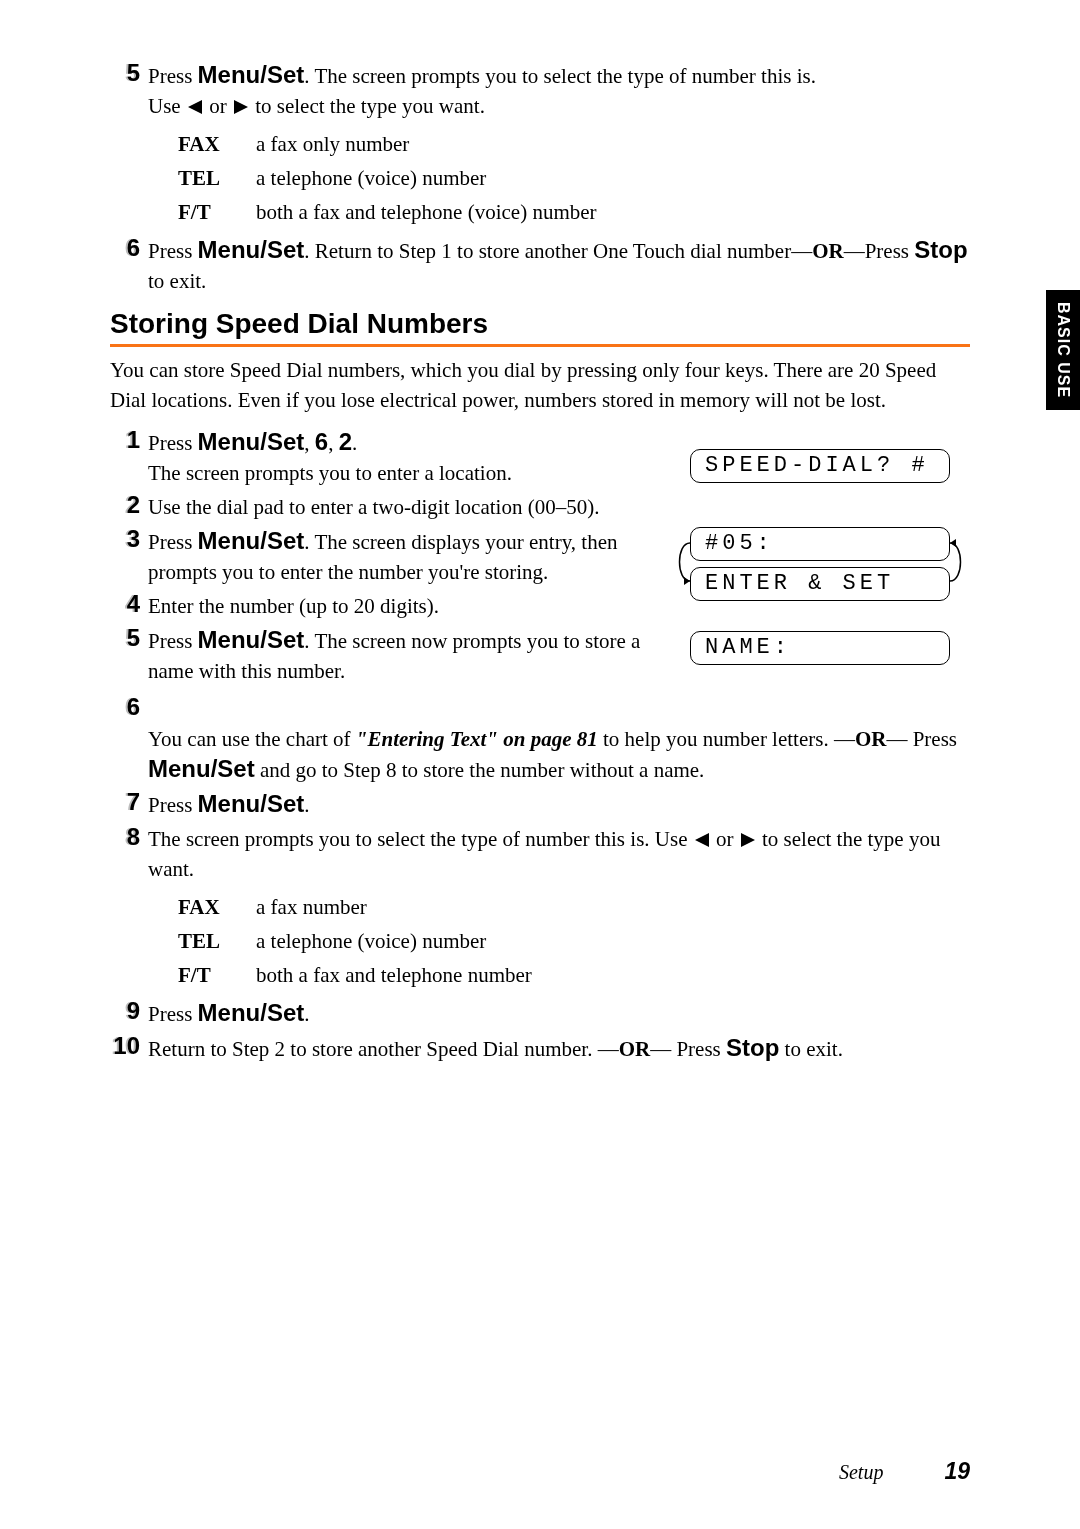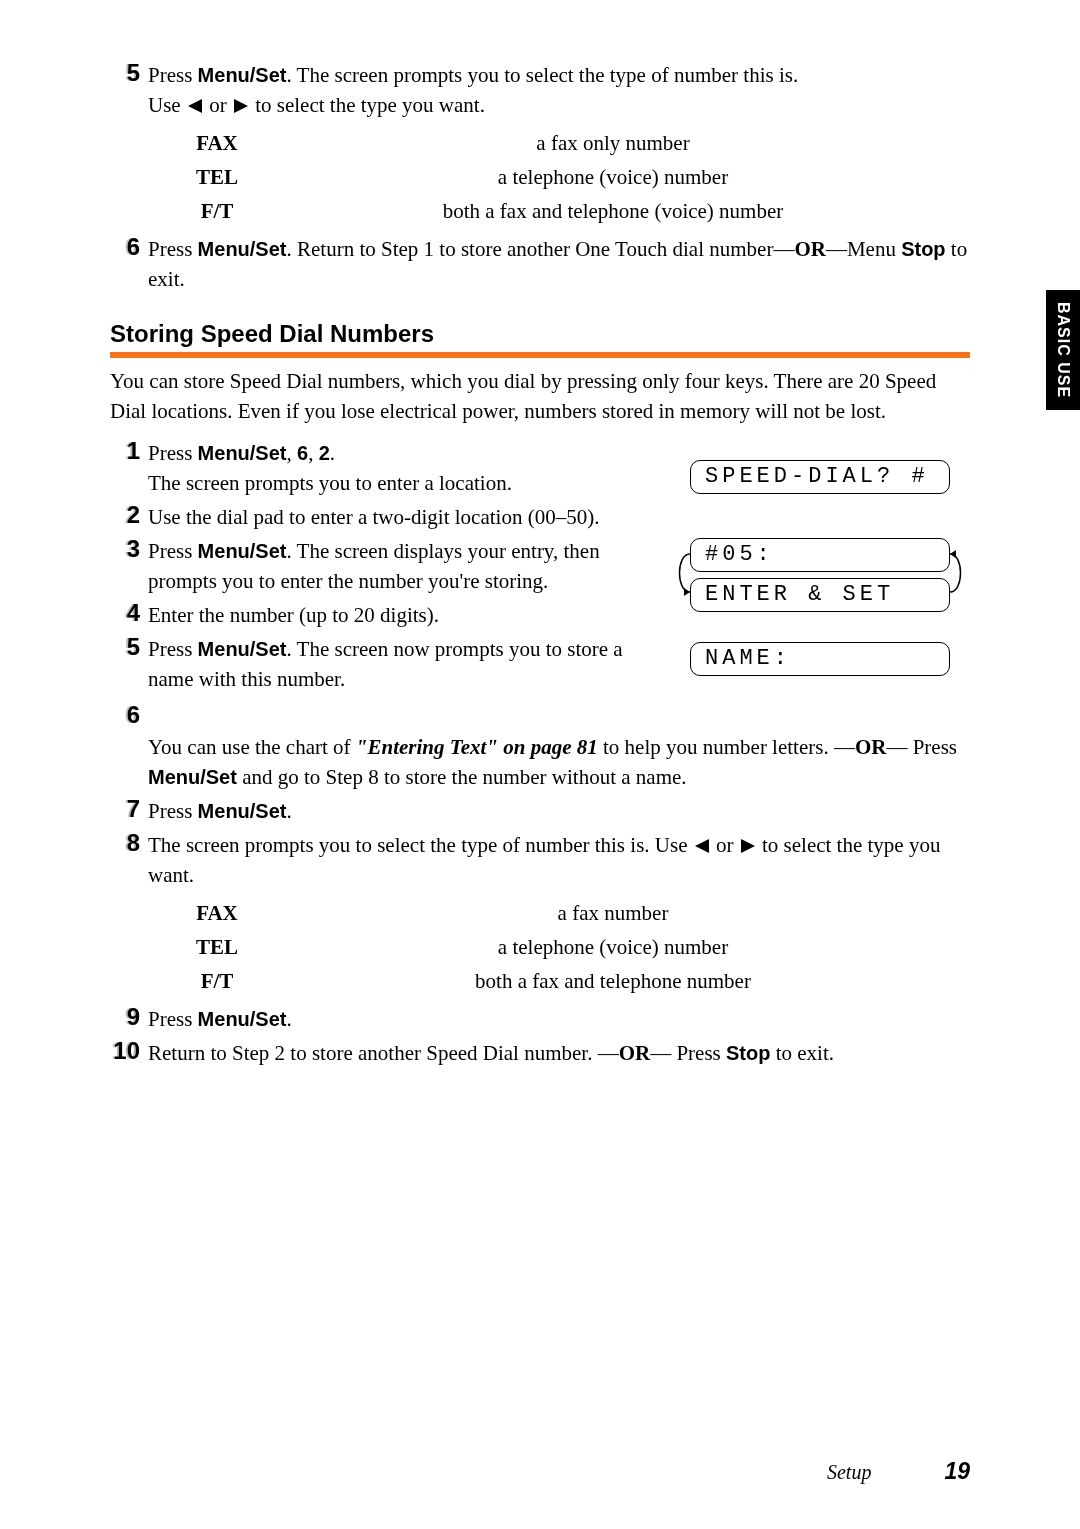--- a/index.html
+++ b/index.html
@@ -72,39 +72,39 @@
   }
   .arrow-left, .arrow-right {
     display: inline-block;
     width: 0; height: 0;
     vertical-align: middle;
     border-top: 7px solid transparent;
     border-bottom: 7px solid transparent;
   }
   .arrow-left { border-right: 14px solid #000; margin: 0 2px 2px 2px; }
   .arrow-right { border-left: 14px solid #000; margin: 0 2px 2px 2px; }
-  b, strong { font-weight: bold; font-family: Arial, Helvetica, sans-serif; font-size: 20px;}
+  b, strong { font-weight: bold; font-family: Arial, Helvetica, sans-serif; font-size: 24px;}
   .serifbold { font-family: "Times New Roman", Times, serif; font-weight: bold; font-size: 21px;}
   em.bookref { font-style: italic; font-weight: bold; font-family: "Times New Roman", Times, serif;}
-  .deflist { margin: 6px 0 6px 68px; text-align: center; }
+  .deflist { margin: 6px 0 6px 68px; }
   .defrow { display: flex; font-size: 21px; line-height: 34px; }
   .defterm { width: 78px; flex: 0 0 78px; font-weight: bold; font-family: "Times New Roman", Times, serif;}
   .defdesc { flex: 1 1 auto; }
   .body-para {
     font-size: 21px;
     line-height: 30px;
     margin: 8px 0;
   }
   h2.section {
     font-family: Arial, Helvetica, sans-serif;
     font-weight: bold;
-    font-size: 24px;
-    margin: 26px 0 4px 0;
+    font-size: 28px;
+    margin: 12px 0 4px 0;
     padding-bottom: 4px;
-    border-bottom: 6px solid #f97316;
+    border-bottom: 3px solid #f97316;
   }
   .two-col {
     display: flex;
     gap: 18px;
   }
   .left-col { flex: 1 1 auto; }
   .right-col { flex: 0 0 280px; padding-top: 26px; }
   .lcd {
     border: 1.5px solid #000;
     border-radius: 10px;
@@ -129,21 +129,21 @@
     top: -2px;
     left: -22px;
     pointer-events: none;
   }
   .footer {
     position: absolute;
     bottom: 44px;
     right: 110px;
     font-size: 20px;
   }
-  .footer .label { font-style: italic; color: #000; font-family: "Times New Roman", serif; margin-right: 24px;}
+  .footer .label { font-style: italic; color: #000; font-family: "Times New Roman", serif; margin-right: 12px;}
   .footer .pg { font-family: Arial, Helvetica, sans-serif; font-weight: 900; font-size: 23px; font-style: italic; margin-left: 44px;}
 </style>
 </head>
 <body>
 
 <div class="side-tab">BASIC USE</div>
 
 <div class="page">
 
   <div class="step-row">
@@ -164,21 +164,21 @@
       </div>
     <div class="defrow">
         <div class="defterm">F/T</div>
         <div class="defdesc">both a fax and telephone (voice) number</div>
       </div>
   </div>
 
   <div class="step-row">
     <div class="step-num-col"><span class="step-num"><span class="shadow">6</span><span class="front">6</span></span></div>
     <div class="step-body">
-      <span>Press </span><b>Menu/Set</b><span>. Return to Step 1 to store another One Touch dial number—</span><span class="serifbold">OR</span><span>—Menu </span><b>Stop</b><span> to exit.</span>
+      <span>Press </span><b>Menu/Set</b><span>. Return to Step 1 to store another One Touch dial number—</span><span class="serifbold">OR</span><span>—Press </span><b>Stop</b><span> to exit.</span>
     </div>
   </div>
 
 
   <h2 class="section">Storing Speed Dial Numbers</h2>
 
   <div class="body-para">You can store Speed Dial numbers, which you dial by pressing only four keys. There are 20 Speed Dial locations. Even if you lose electrical power, numbers stored in memory will not be lost.</div>
 
   <div class="two-col">
     <div class="left-col">

